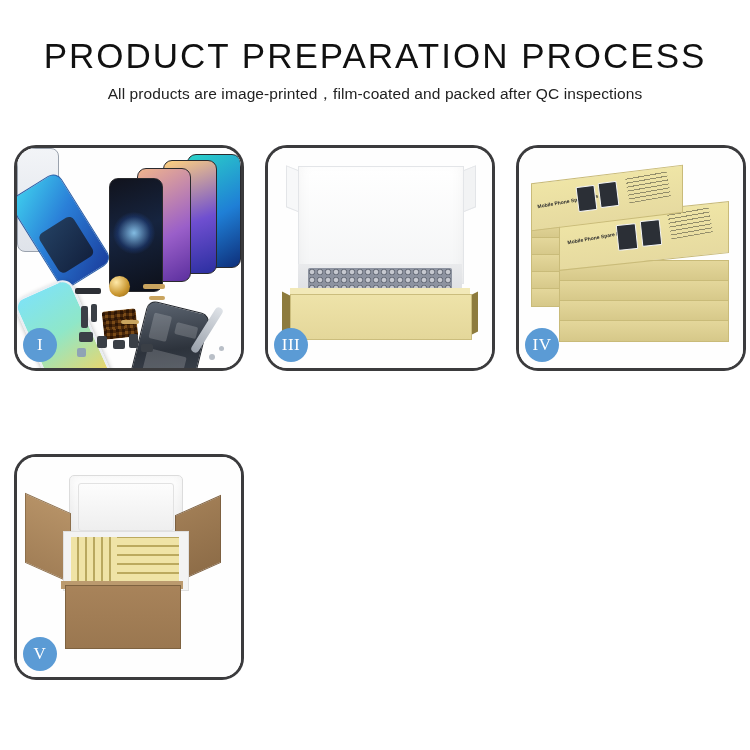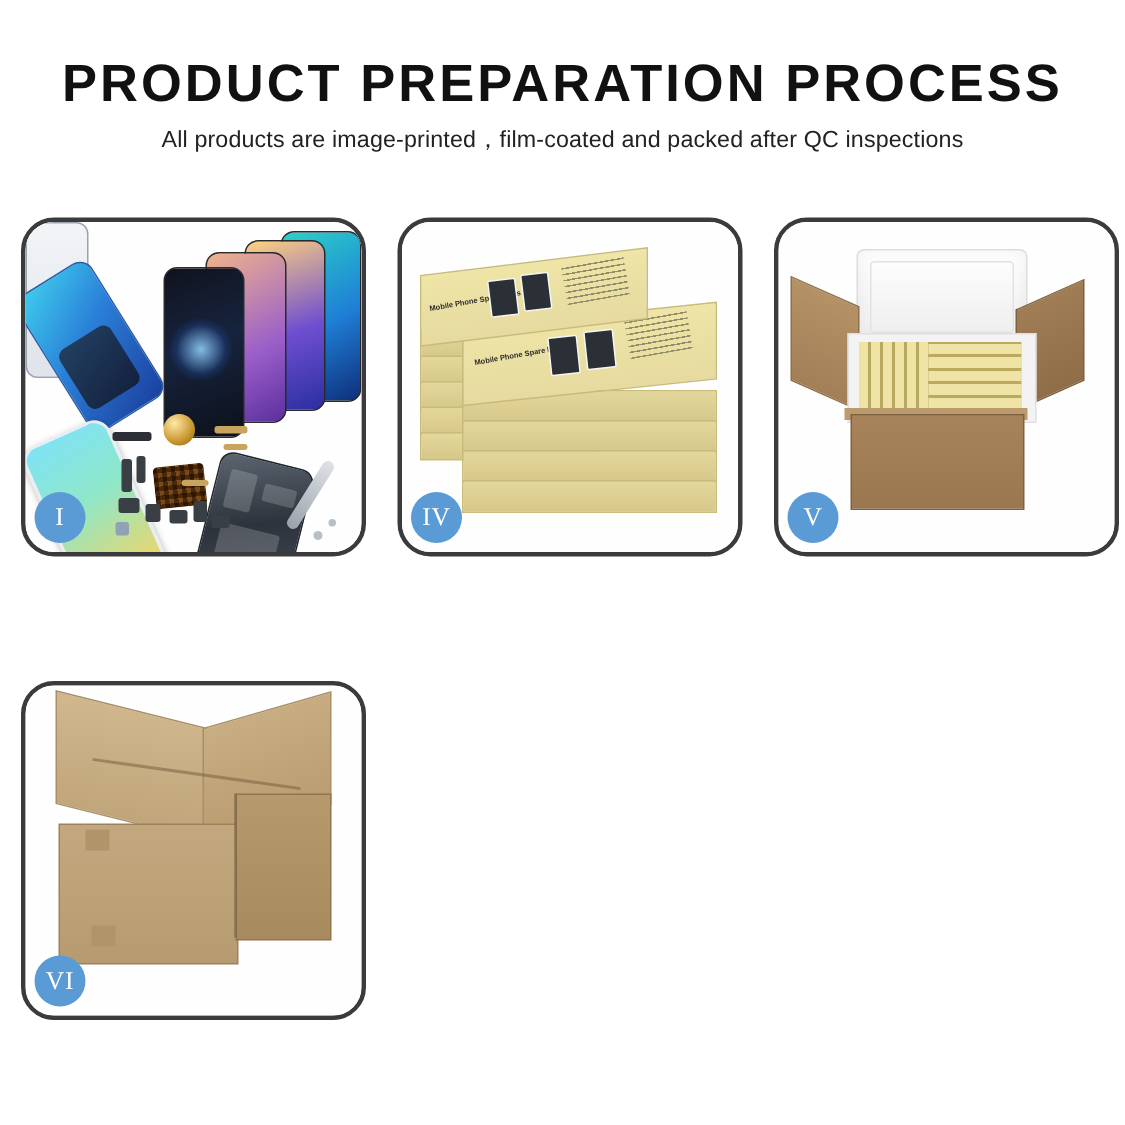--- a/index.html
+++ b/index.html
@@ -1,20 +1,20 @@
 <!DOCTYPE html>
 <html><head>
 <meta charset="utf-8">
 <style>
   html,body{margin:0;padding:0;background:#fff;}
   body{width:750px;height:750px;font-family:"Liberation Sans",sans-serif;overflow:hidden;}
   .page{position:relative;width:750px;height:750px;background:#ffffff;}
 
   .header{position:absolute;left:0;top:34px;width:750px;text-align:center;}
-  .title{font-size:35px;letter-spacing:2.0px;color:#111111;font-weight:700;line-height:44px;white-space:nowrap;}
+  .title{font-size:35px;letter-spacing:2.0px;color:#111111;font-weight:400;line-height:44px;white-space:nowrap;}
   .subtitle{margin-top:6px;font-size:15.5px;color:#222222;letter-spacing:.1px;line-height:20px;white-space:nowrap;}
 
   .grid{position:absolute;left:14px;top:145px;width:722px;height:535px;
         display:grid;grid-template-columns:repeat(3,230px);grid-template-rows:repeat(2,226px);
         column-gap:21px;row-gap:83px;}
 
   .panel{position:relative;border:3px solid #3b3b3d;border-radius:22px;background:#fff;overflow:hidden;}
   .stage{position:absolute;inset:0;overflow:hidden;background:#fefefe;}
 
   .badge{position:absolute;left:6px;bottom:6px;width:34px;height:34px;border-radius:50%;
@@ -165,20 +165,34 @@
           <div class="flex" style="left:104px;top:172px;width:18px;height:4px;"></div>
           <div class="tool"></div>
           <div class="sm" style="left:192px;top:206px;width:6px;height:6px;border-radius:50%;background:#b9bfc7;"></div>
           <div class="sm" style="left:202px;top:198px;width:5px;height:5px;border-radius:50%;background:#b9bfc7;"></div>
         </div>
       </div>
       <div class="badge">I</div>
     </div>
 
 
+    <div class="panel p3">
+      <div class="stage">
+        <div class="lidflapL"></div>
+        <div class="lidflapR"></div>
+        <div class="lid"></div>
+        <div class="inner"></div>
+        <div class="bubbles"></div>
+        <div class="boxsideL"></div>
+        <div class="boxsideR"></div>
+        <div class="boxtoprim"></div>
+        <div class="boxfront"></div>
+      </div>
+      <div class="badge">III</div>
+    </div>
 
     <div class="panel p4">
       <div class="stage">
 
         <div class="bx side" style="left:12px;top:72px;width:118px;height:17px;"></div>
         <div class="bx side" style="left:12px;top:89px;width:118px;height:17px;"></div>
         <div class="bx side" style="left:12px;top:106px;width:118px;height:17px;"></div>
         <div class="bx side" style="left:12px;top:123px;width:118px;height:17px;"></div>
         <div class="bx side" style="left:12px;top:140px;width:118px;height:17px;"></div>
 
@@ -211,29 +225,15 @@
         <div class="content">
           <div class="v1"></div>
           <div class="v2"></div>
         </div>
         <div class="cartonlip"></div>
         <div class="cartonfront"></div>
       </div>
       <div class="badge">V</div>
     </div>
 
-    <div class="panel p6">
-      <div class="stage">
-
-        <div class="t" style="left:20px;top:22px;width:150px;height:74px;transform:skewY(14deg);background:linear-gradient(175deg,#cfb68d,#bfa widen);background:linear-gradient(175deg,#d0b78e,#bfa378);border:1px solid #a98e66;"></div>
-        <div class="t" style="left:118px;top:16px;width:84px;height:74px;transform:skewY(-16deg);background:linear-gradient(175deg,#c9ae83,#b99c70);border:1px solid #a98e66;"></div>
-        <div class="seam" style="left:44px;top:58px;width:140px;height:2px;transform:rotate(8deg);"></div>
-        <div class="frontface"></div>
-        <div class="sideface"></div>
-        <div class="tape" style="left:40px;top:96px;width:16px;height:14px;"></div>
-        <div class="tape" style="left:44px;top:160px;width:16px;height:14px;"></div>
-        <div class="seam" style="left:139px;top:72px;width:2px;height:96px;"></div>
-      </div>
-      <div class="badge">VI</div>
-    </div>
 
   </div>
 </div>
 
 </body></html>

